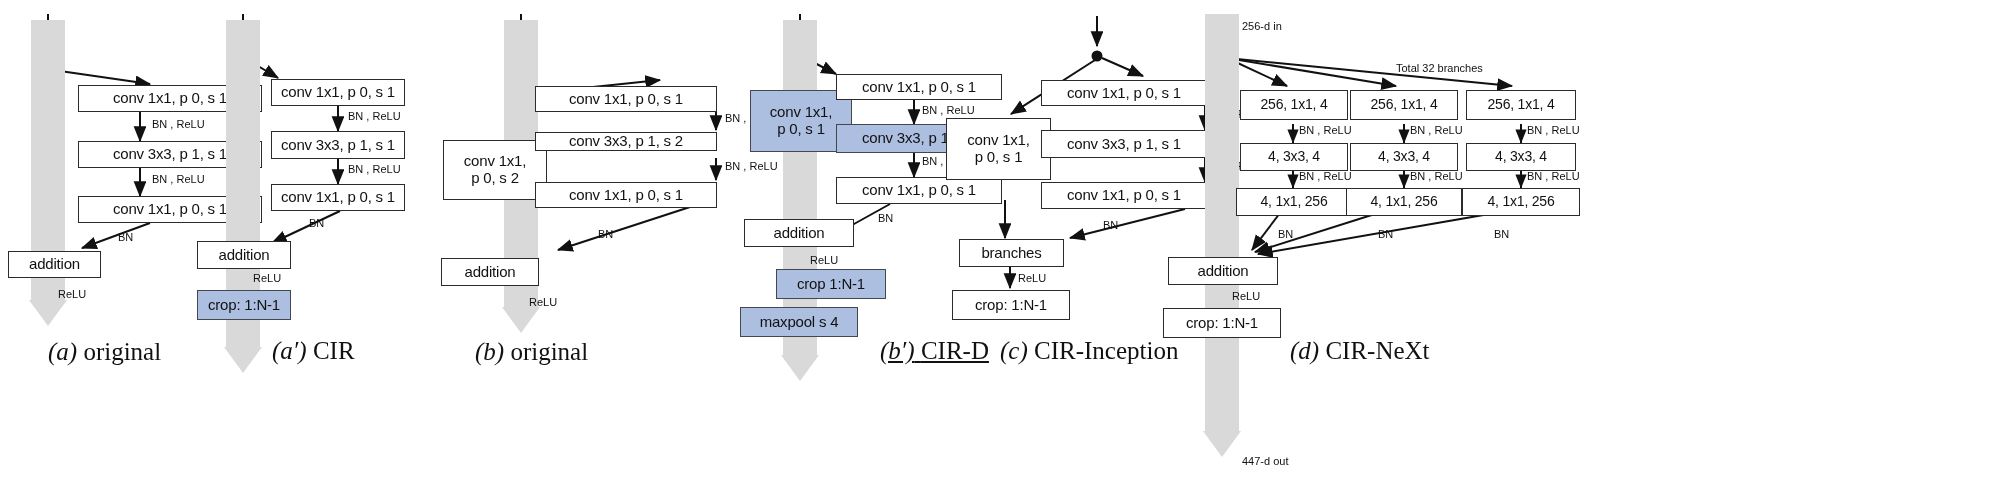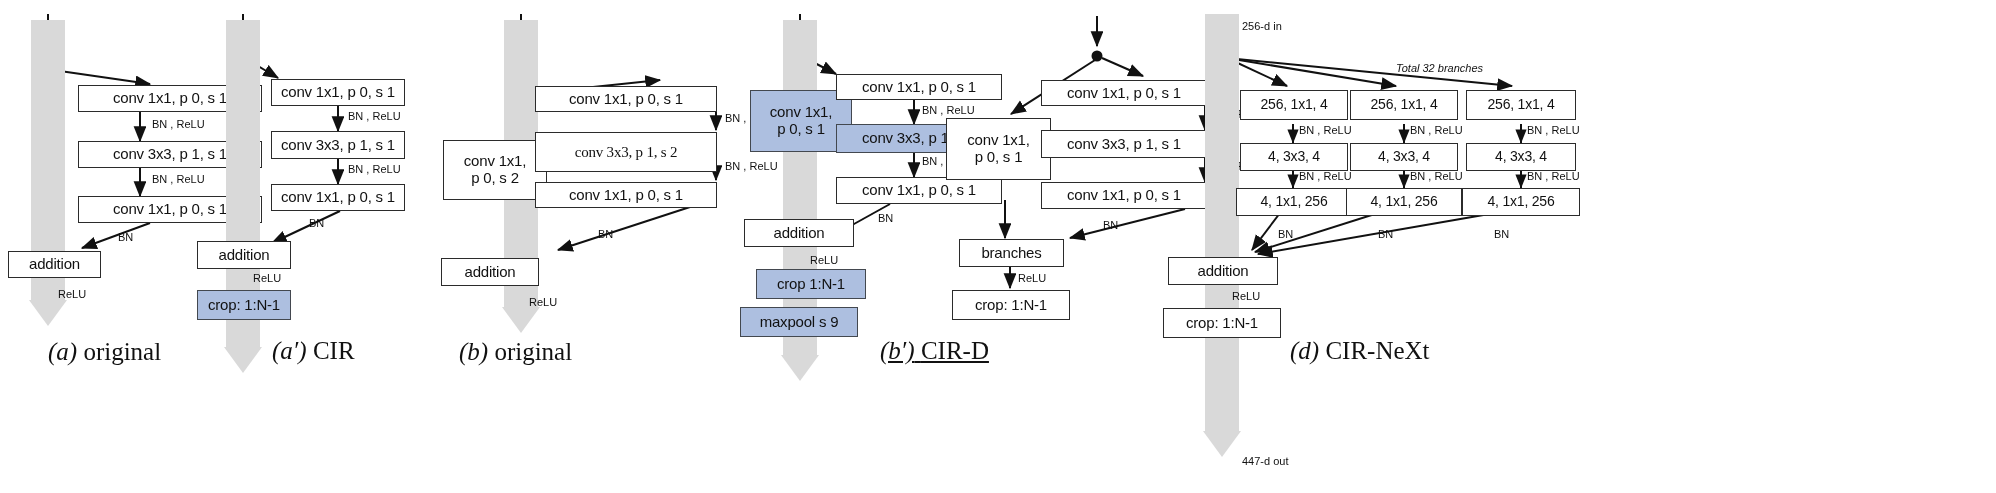--- a/index.html
+++ b/index.html
@@ -152,69 +152,73 @@
     <span>CIR</span>
   </div>
 
   <div class="band" style="left:504px;top:20px;width:34px;height:290px;"></div>
   <div class="bandhead" style="left:502px;top:307px;"></div>
 
   <div class="box" style="left:443px;top:140px;width:104px;height:60px;">conv 1x1,
 p 0, s 2</div>
   <div class="box" style="left:535px;top:86px;width:182px;height:26px;">conv 1x1, p 0, s 1</div>
   <div class="lab" style="left:725px;top:112px;">BN , ReLU</div>
-  <div class="box" style="left:535px;top:132px;width:182px;height:40px;font-family:Liberation Serif, serif;">conv 3x3, p 1, s 2</div>
+  <div class="box" style="left:535px;top:132px;width:182px;height:19px;">conv 3x3, p 1, s 2</div>
   <div class="lab" style="left:725px;top:160px;">BN , ReLU</div>
   <div class="box" style="left:535px;top:182px;width:182px;height:26px;">conv 1x1, p 0, s 1</div>
   <div class="lab" style="left:598px;top:228px;">BN</div>
   <div class="box" style="left:441px;top:258px;width:98px;height:28px;">addition</div>
   <div class="lab" style="left:529px;top:296px;">ReLU</div>
-  <div class="cap" style="left:459px;top:338px;">
+  <div class="cap" style="left:475px;top:338px;">
     <i>(b)</i>
     <span>original</span>
   </div>
 
   <div class="band" style="left:783px;top:20px;width:34px;height:338px;"></div>
   <div class="bandhead" style="left:781px;top:355px;"></div>
 
   <div class="box blue" style="left:750px;top:90px;width:102px;height:62px;">conv 1x1,
 p 0, s 1</div>
   <div class="box" style="left:836px;top:74px;width:166px;height:26px;">conv 1x1, p 0, s 1</div>
   <div class="lab" style="left:922px;top:104px;">BN , ReLU</div>
   <div class="box blue" style="left:836px;top:124px;width:166px;height:29px;">conv 3x3, p 1, s 1</div>
   <div class="lab" style="left:922px;top:155px;">BN , ReLU</div>
   <div class="box" style="left:836px;top:177px;width:166px;height:27px;">conv 1x1, p 0, s 1</div>
   <div class="lab" style="left:878px;top:212px;">BN</div>
   <div class="box" style="left:744px;top:219px;width:110px;height:28px;">addition</div>
   <div class="lab" style="left:810px;top:254px;">ReLU</div>
-  <div class="box blue" style="left:756px;top:269px;width:110px;height:30px;">crop 1:N-1</div>
-  <div class="box blue" style="left:740px;top:307px;width:118px;height:30px;">maxpool s 9</div>
+  <div class="box blue" style="left:776px;top:269px;width:110px;height:30px;">crop 1:N-1</div>
+  <div class="box blue" style="left:740px;top:307px;width:118px;height:30px;">maxpool s 4</div>
   <div class="cap" style="left:880px;top:337px;text-decoration:underline;">
     <i>(b′)</i>
     <span>CIR-D</span>
   </div>
 
   <div class="box" style="left:946px;top:118px;width:105px;height:62px;">conv 1x1,
 p 0, s 1</div>
   <div class="box" style="left:1041px;top:80px;width:166px;height:26px;">conv 1x1, p 0, s 1</div>
   <div class="lab" style="left:1213px;top:108px;">BN , ReLU</div>
   <div class="box" style="left:1041px;top:130px;width:166px;height:28px;">conv 3x3, p 1, s 1</div>
   <div class="lab" style="left:1213px;top:160px;">BN , ReLU</div>
   <div class="box" style="left:1041px;top:182px;width:166px;height:27px;">conv 1x1, p 0, s 1</div>
   <div class="lab" style="left:1103px;top:219px;">BN</div>
   <div class="box" style="left:959px;top:239px;width:105px;height:28px;">branches</div>
   <div class="lab" style="left:1018px;top:272px;">ReLU</div>
   <div class="box" style="left:952px;top:290px;width:118px;height:30px;">crop: 1:N-1</div>
+  <div class="cap" style="left:1000px;top:337px;">
+    <i>(c)</i>
+    <span>CIR-Inception</span>
+  </div>
 
   <div class="band" style="left:1205px;top:14px;width:34px;height:420px;"></div>
   <div class="bandhead" style="left:1203px;top:431px;"></div>
 
   <div class="lab" style="left:1242px;top:20px;">256-d in</div>
   <div class="lab" style="left:1242px;top:455px;">447-d out</div>
-  <div class="lab" style="left:1396px;top:62px;font-style:italic;">Total 32 branches</div>
+  <div class="lab" style="left:1396px;top:62px;">Total 32 branches</div>
 
   <div class="box sm" style="left:1240px;top:90px;width:108px;height:30px;">256, 1x1, 4</div>
   <div class="lab tiny" style="left:1299px;top:124px;">BN , ReLU</div>
   <div class="box sm" style="left:1240px;top:143px;width:108px;height:28px;">4, 3x3, 4</div>
   <div class="lab tiny" style="left:1299px;top:170px;">BN , ReLU</div>
   <div class="box sm" style="left:1236px;top:188px;width:116px;height:28px;">4, 1x1, 256</div>
   <div class="lab tiny" style="left:1278px;top:228px;">BN</div>
 
   <div class="box sm" style="left:1350px;top:90px;width:108px;height:30px;">256, 1x1, 4</div>
   <div class="lab tiny" style="left:1410px;top:124px;">BN , ReLU</div>

